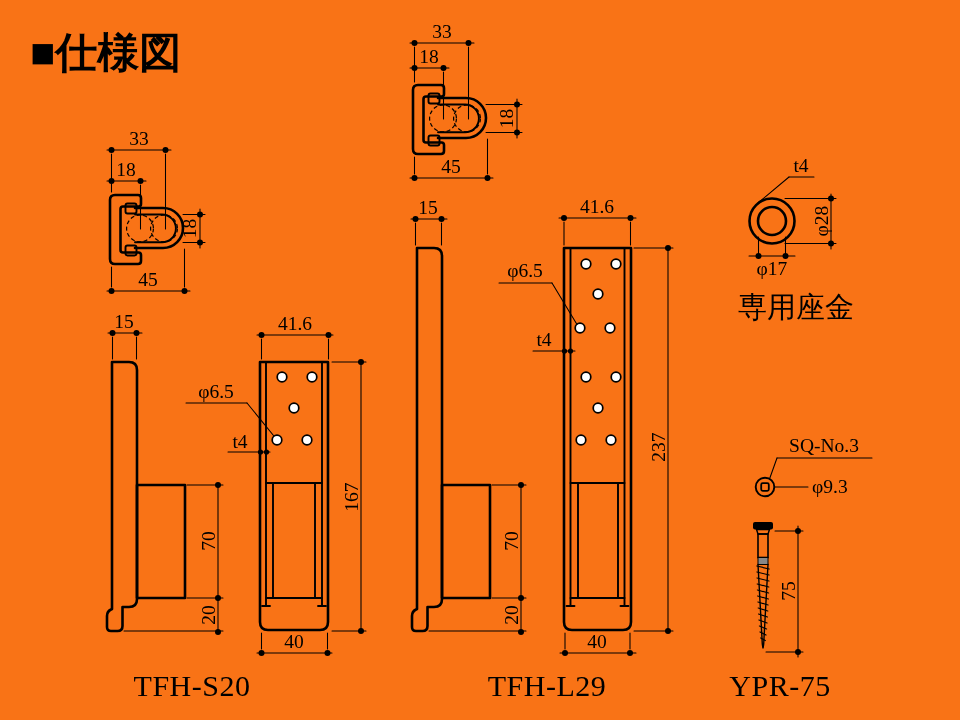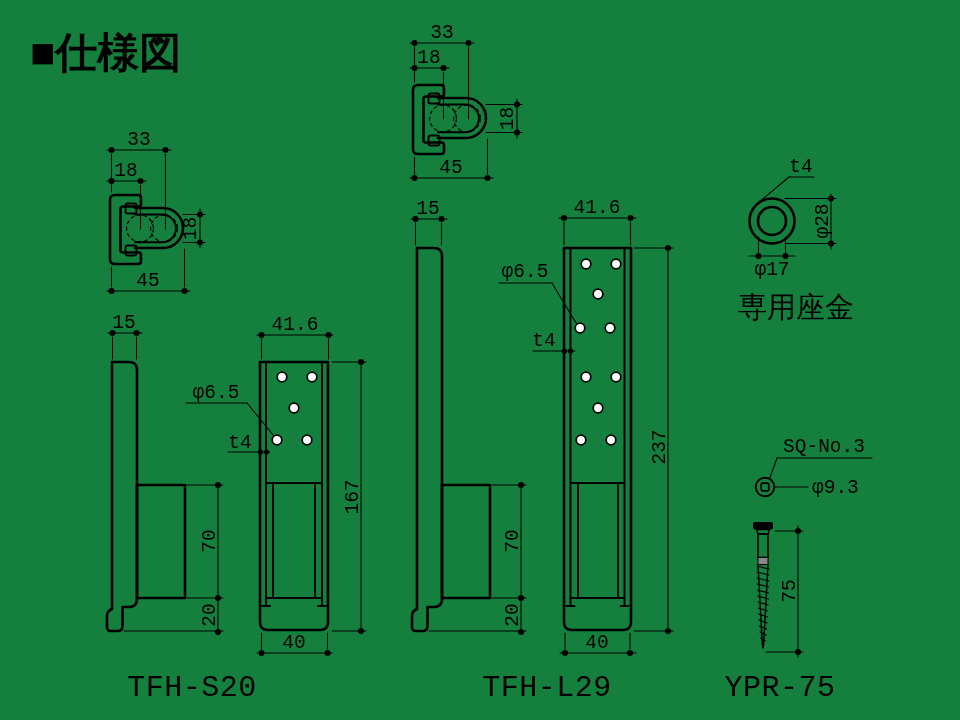--- a/index.html
+++ b/index.html
@@ -1,18 +1,18 @@
 <!DOCTYPE html>
 <html><head>
 <meta charset="utf-8">
 <style>
   html,body{margin:0;padding:0;background:#e8e8e8;}
   .canvas{
-    width:960px;height:720px;background:#15803d;position:relative;
-    font-family:Liberation Mono, monospace;overflow:hidden;
+    width:960px;height:720px;background:#f97316;position:relative;
+    font-family:Liberation Serif, serif;overflow:hidden;
   }
   svg{display:block;}
   .outline{fill:none;stroke:#000;stroke-width:2.6;stroke-linejoin:round;stroke-linecap:round}
   .med{fill:none;stroke:#000;stroke-width:1.9;stroke-linecap:round}
   .thin{fill:none;stroke:#000;stroke-width:1.05;stroke-linecap:round}
   .dash{fill:none;stroke:#000;stroke-width:1.2;stroke-dasharray:4 2.6}
   .hole{fill:#fff;stroke:#000;stroke-width:1.7}
   .dot{fill:#000;stroke:none}
   text{fill:#000}
   .dim{font-size:19.5px;text-anchor:middle}

